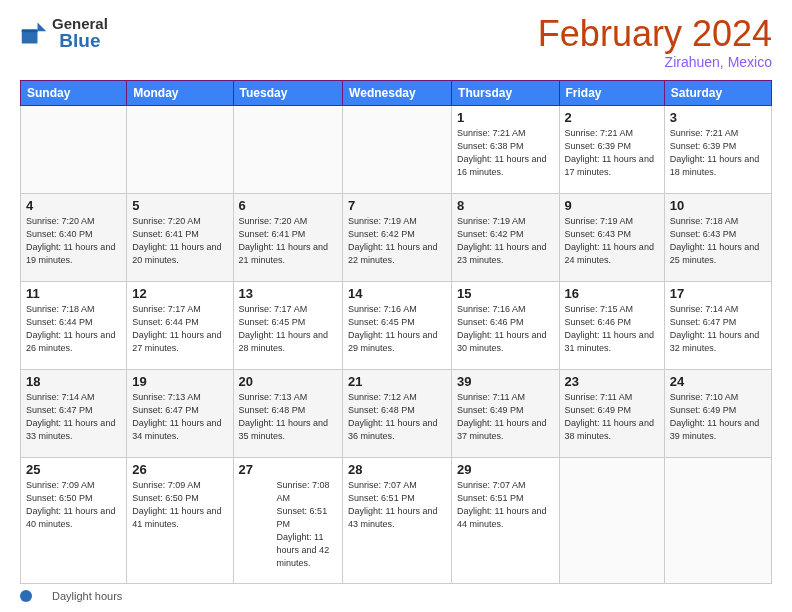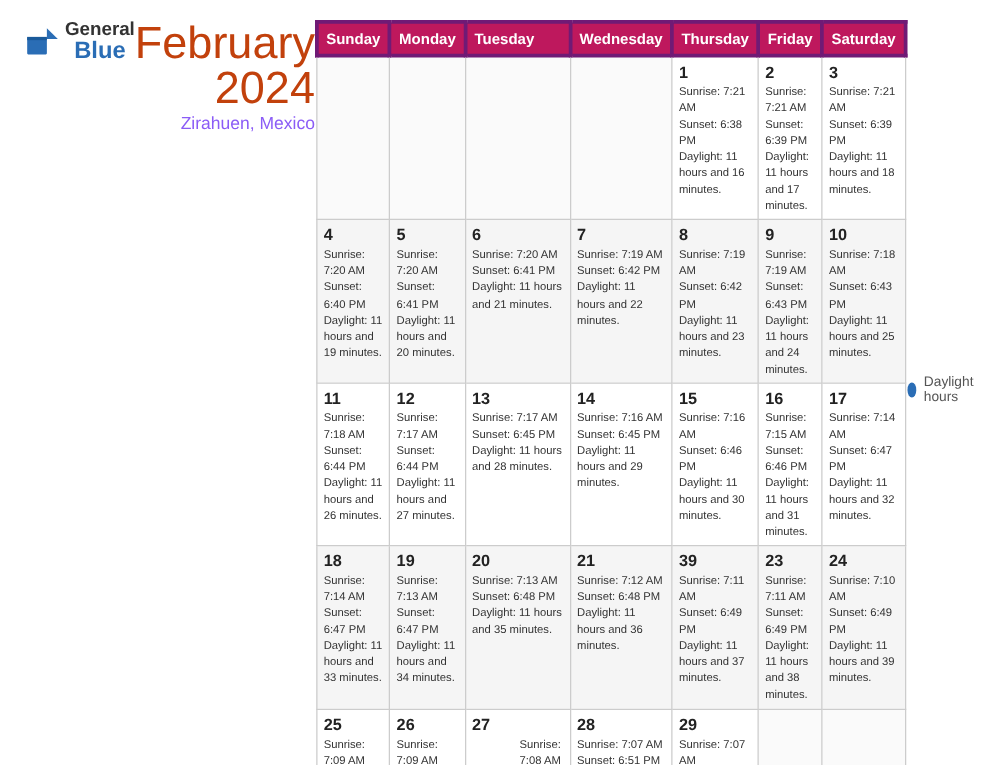--- a/index.html
+++ b/index.html
@@ -8,21 +8,21 @@
       background: #fff;
       width: 792px;
       height: 612px;
       overflow: hidden;
     }
     .page {
       width: 792px;
       height: 612px;
       padding: 16px 20px 10px 20px;
       display: flex;
-      flex-direction: row;
+      flex-direction: column;
     }
     .header {
       display: flex;
       justify-content: space-between;
       align-items: flex-start;
       margin-bottom: 10px;
     }
     .logo {
       display: flex;
       align-items: center;
@@ -61,27 +61,27 @@
       font-size: 14px;
       color: #8b5cf6;
       margin-top: 2px;
     }
     .calendar {
       width: 100%;
       border-collapse: collapse;
       flex: 1;
     }
     .calendar th {
-      background: #be185d;
+      background: #3b82f6;
       color: #fff;
       font-size: 12px;
       font-weight: bold;
       padding: 5px 6px;
       text-align: left;
-      border: 3px solid #701a75;
+      border: 1px solid #701a75;
     }
     .calendar td {
       border: 1px solid #ccc;
       vertical-align: top;
       padding: 4px 5px;
       width: 113px;
       background: #fff;
       font-size: 9.5px;
       color: #333;
       height: 82px;
@@ -101,20 +101,21 @@
       color: #333;
       line-height: 1.45;
     }
     .footer {
       display: flex;
       justify-content: flex-start;
       align-items: center;
       margin-top: 6px;
       font-size: 11px;
       color: #555;
+      gap: 14px;
     }
     .footer-dot {
       width: 12px;
       height: 12px;
       background: #2a6db5;
       border-radius: 50%;
       display: inline-block;
       margin-right: 6px;
     }
     td.empty {

